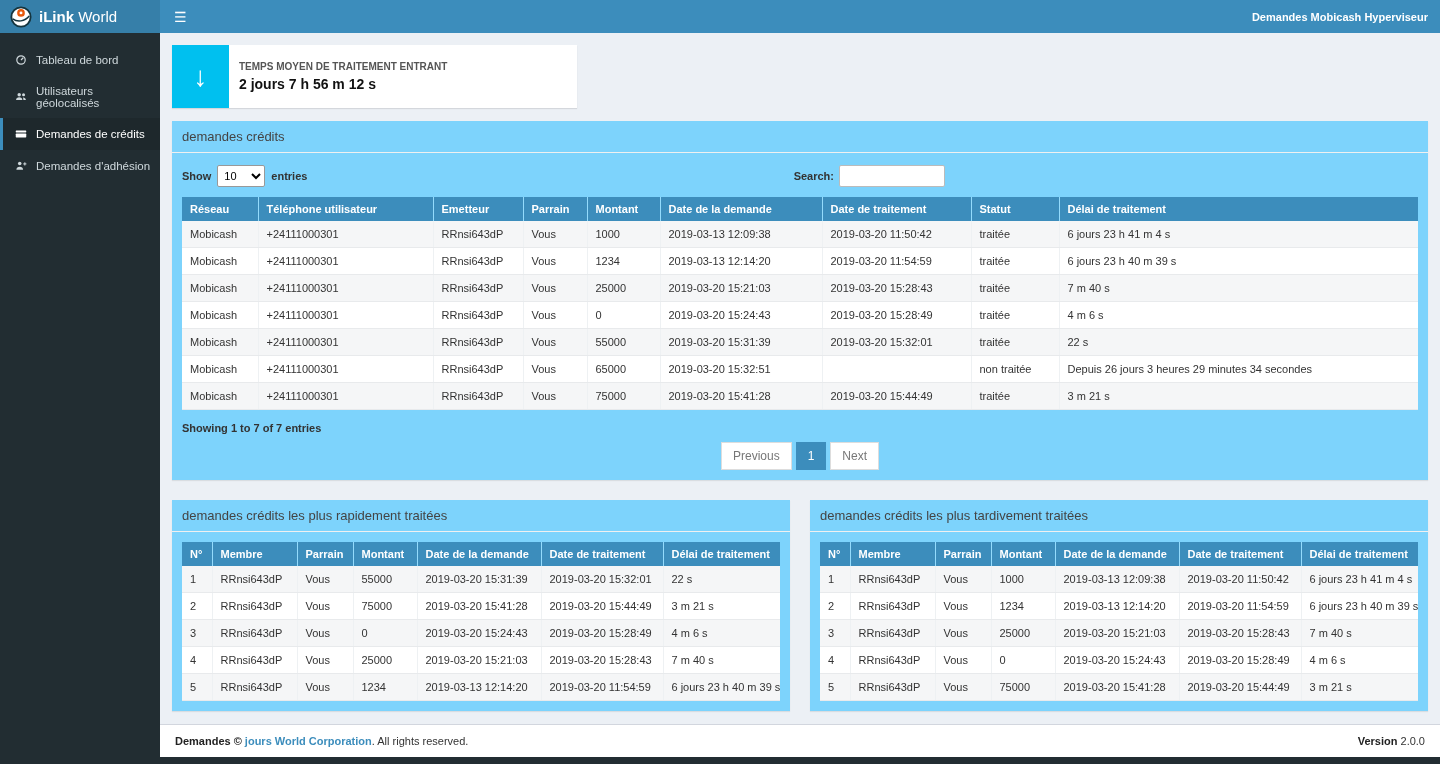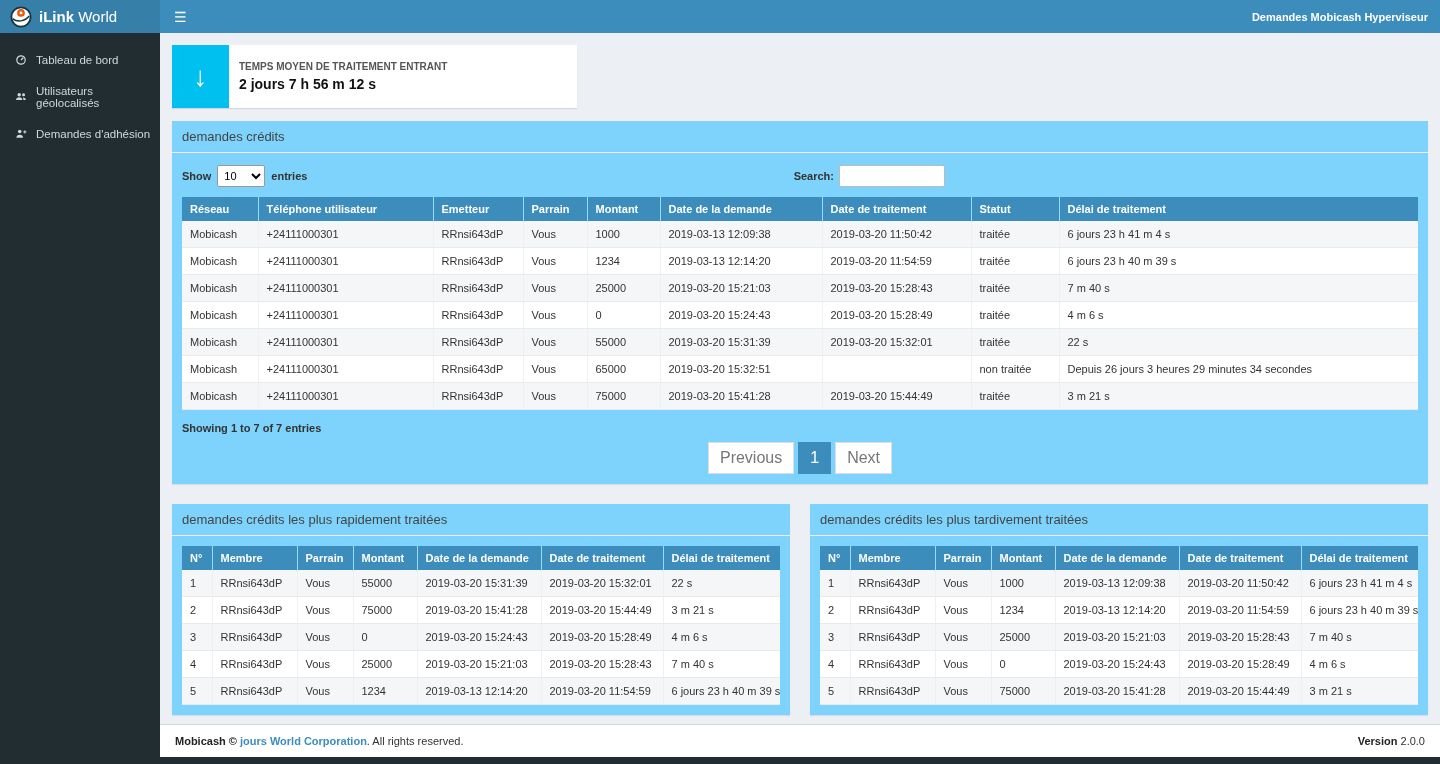--- a/index.html
+++ b/index.html
@@ -57,21 +57,21 @@
   .main-table th:nth-child(3){width:90px} .main-table th:nth-child(4){width:64px}
   .main-table th:nth-child(5){width:73px} .main-table th:nth-child(6){width:162px}
   .main-table th:nth-child(7){width:149px} .main-table th:nth-child(8){width:88px}
   
   .small-table th:nth-child(1){width:30px} .small-table th:nth-child(2){width:85px}
   .small-table th:nth-child(3){width:56px} .small-table th:nth-child(4){width:64px}
   .small-table th:nth-child(5){width:124px} .small-table th:nth-child(6){width:122px}
   
   .summary { font-size:11px; font-weight:700; color:#333; margin-top:12px; }
   .pagination { display:flex; justify-content:center; gap:4px; margin-top:8px; }
-  .page-btn { border:1px solid #ddd; background:#fff; color:#777; font-size:16px; padding:6px 11px; cursor:pointer; font-family:inherit; }
+  .page-btn { border:1px solid #ddd; background:#fff; color:#777; font-size:12px; padding:6px 11px; cursor:pointer; font-family:inherit; }
   .page-btn.active { background:#3c8dbc; border-color:#3c8dbc; color:#fff; }
   
   .lower { display:flex; gap:20px; margin-top:20px; }
   .lower .panel { flex:1 1 0; }
   
   .footer { flex:0 0 auto; background:#fff; border-top:1px solid #d2d6de; padding:10px 15px; font-size:11px; display:flex; align-items:center; }
   .footer-left b { color:#222; }
   .footer-link { color:#3c8dbc; font-weight:700; text-decoration:none; cursor:pointer; }
   .footer-right { margin-left:auto; }
   .footer-right b { color:#222; }
@@ -105,20 +105,29 @@
       <span class="nav-icon">
         <svg viewBox="0 0 16 16" fill="currentColor">
             <circle cx="5.6" cy="5" r="2.3"></circle>
             <path d="M1.4 12c0-2.3 1.9-3.6 4.2-3.6s4.2 1.3 4.2 3.6z"></path>
             <circle cx="11.4" cy="5" r="2"></circle>
             <path d="M10.6 8.7c2-.1 3.9 1.1 3.9 3.3h-3.2z"></path>
           </svg>
       </span>
       <span class="nav-label">Utilisateurs géolocalisés</span>
     </a>
+    <a class="nav-item active">
+      <span class="nav-icon">
+        <svg viewBox="0 0 16 16" fill="currentColor">
+            <rect x="1" y="3.4" width="14" height="2.6" rx="0.6"></rect>
+            <rect x="1" y="7.4" width="14" height="5.2" rx="0.8"></rect>
+          </svg>
+      </span>
+      <span class="nav-label">Demandes de crédits</span>
+    </a>
     <a class="nav-item">
       <span class="nav-icon">
         <svg viewBox="0 0 16 16" fill="currentColor">
             <circle cx="6.3" cy="4.6" r="2.4"></circle>
             <path d="M1.8 13c0-2.7 2-4 4.5-4s4.5 1.3 4.5 4z"></path>
             <rect x="11" y="4.5" width="4.2" height="1.4"></rect>
             <rect x="12.4" y="3.1" width="1.4" height="4.2"></rect>
           </svg>
       </span>
       <span class="nav-label">Demandes d'adhésion</span>
@@ -393,17 +402,17 @@
                 </tr>
               </tbody>
           </table>
         </div>
       </section>
     </div>
 
   </main>
 
   <footer class="footer">
-    <span class="footer-left"><b>Mobicash © </b><a class="footer-link">jours World Corporation</a><span>. All rights reserved.</span></span>
+    <span class="footer-left"><b>Demandes © </b><a class="footer-link">jours World Corporation</a><span>. All rights reserved.</span></span>
     <span class="footer-right"><b>Version</b><span> 2.0.0</span></span>
   </footer>
 
 </div>
 
 </body></html>

